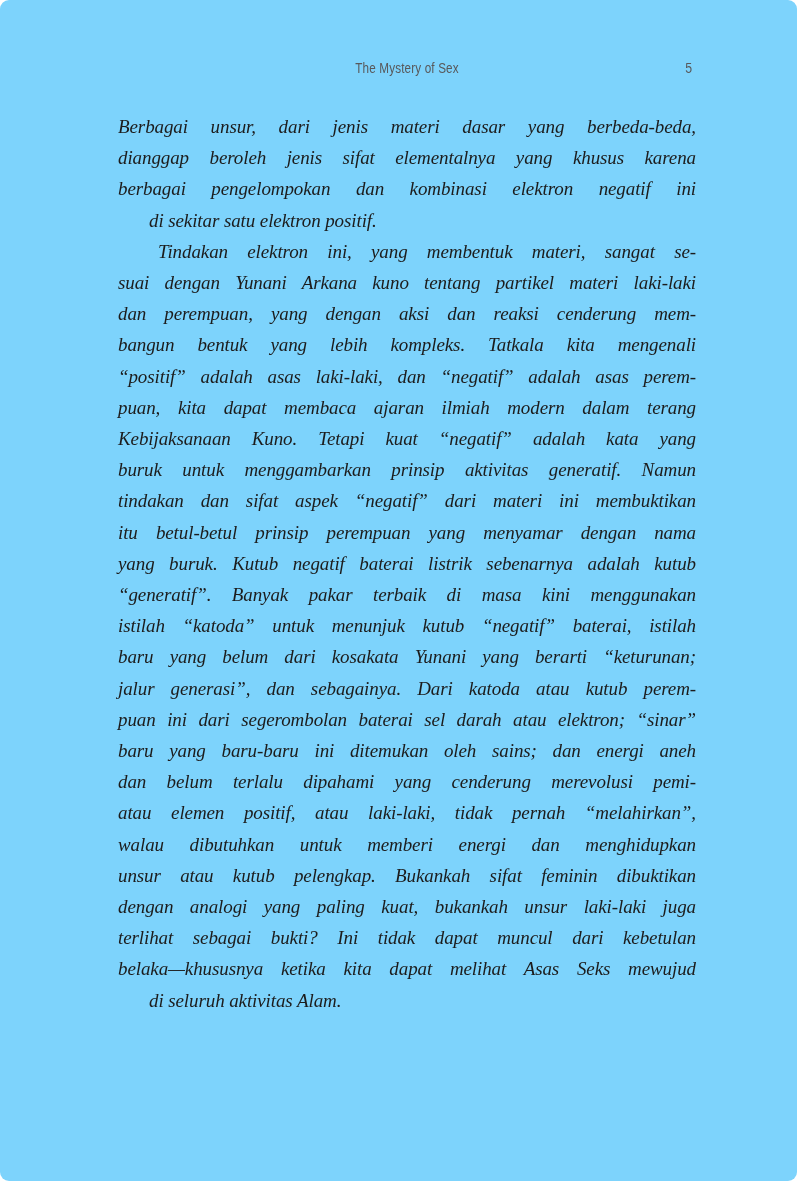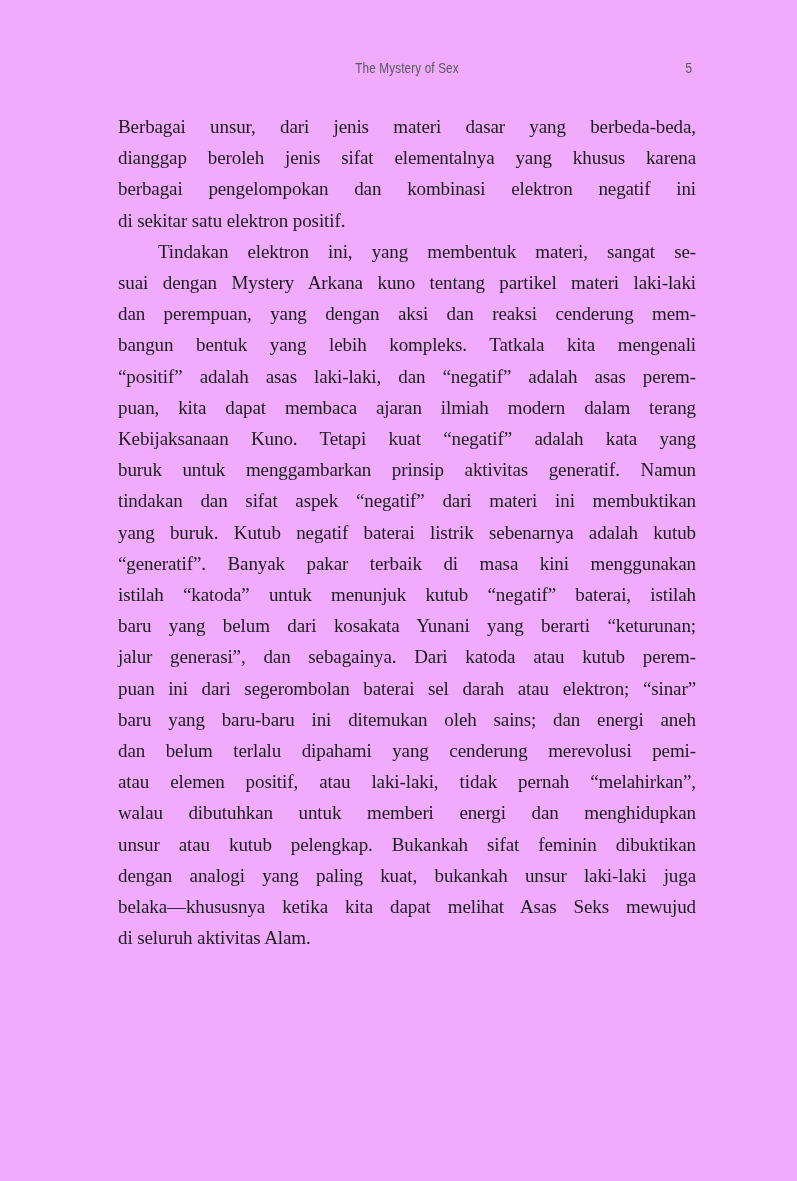--- a/index.html
+++ b/index.html
@@ -10,21 +10,22 @@
     width: 797px;
     height: 1181px;
     background: #ffffff;
     position: relative;
     overflow: hidden;
     font-family: "Liberation Serif", serif;
   }
   .page {
     position: absolute;
     inset: 0;
-    background: #f0abfc;
+    background: #7dd3fc;
+    border-radius: 9px;
   }
   .running-head {
     position: absolute;
     top: 59px;
     left: 118px;
     width: 578px;
     text-align: center;
     font-family: "Liberation Sans", sans-serif;
     font-size: 15px;
     font-weight: 500;
@@ -48,68 +49,72 @@
   }
   .text-block {
     position: absolute;
     top: 111px;
     left: 118px;
     width: 578px;
     font-size: 19px;
     line-height: 31.2px;
     color: #1c1c1c;
     letter-spacing: -0.1px;
+    font-style: italic;
   }
   .paragraph {
     margin: 0;
   }
   .line {
     text-align: justify;
     text-align-last: justify;
     white-space: normal;
   }
   .line.para-end {
     text-align-last: left;
+    margin-left: 31px;
   }
   .line.indent {
     text-indent: 40px;
   }
 </style>
 </head>
 <body>
 
 <div class="page">
   <div class="running-head">The Mystery of Sex</div>
   <div class="page-number">5</div>
   <main class="text-block">
       <div class="paragraph">
         <div class="line">Berbagai unsur, dari jenis materi dasar yang berbeda-beda,</div>
         <div class="line">dianggap beroleh jenis sifat elementalnya yang khusus karena</div>
         <div class="line">berbagai pengelompokan dan kombinasi elektron negatif ini</div>
         <div class="line para-end">di sekitar satu elektron positif.</div>
       </div>
       <div class="paragraph">
         <div class="line indent">Tindakan elektron ini, yang membentuk materi, sangat se-</div>
-        <div class="line">suai dengan Mystery Arkana kuno tentang partikel materi laki-laki</div>
+        <div class="line">suai dengan Yunani Arkana kuno tentang partikel materi laki-laki</div>
         <div class="line">dan perempuan, yang dengan aksi dan reaksi cenderung mem-</div>
         <div class="line">bangun bentuk yang lebih kompleks. Tatkala kita mengenali</div>
         <div class="line">“positif” adalah asas laki-laki, dan “negatif” adalah asas perem-</div>
         <div class="line">puan, kita dapat membaca ajaran ilmiah modern dalam terang</div>
         <div class="line">Kebijaksanaan Kuno. Tetapi kuat “negatif” adalah kata yang</div>
         <div class="line">buruk untuk menggambarkan prinsip aktivitas generatif. Namun</div>
         <div class="line">tindakan dan sifat aspek “negatif” dari materi ini membuktikan</div>
+        <div class="line">itu betul-betul prinsip perempuan yang menyamar dengan nama</div>
         <div class="line">yang buruk. Kutub negatif baterai listrik sebenarnya adalah kutub</div>
         <div class="line">“generatif”. Banyak pakar terbaik di masa kini menggunakan</div>
         <div class="line">istilah “katoda” untuk menunjuk kutub “negatif” baterai, istilah</div>
         <div class="line">baru yang belum dari kosakata Yunani yang berarti “keturunan;</div>
         <div class="line">jalur generasi”, dan sebagainya. Dari katoda atau kutub perem-</div>
         <div class="line">puan ini dari segerombolan baterai sel darah atau elektron; “sinar”</div>
         <div class="line">baru yang baru-baru ini ditemukan oleh sains; dan energi aneh</div>
         <div class="line">dan belum terlalu dipahami yang cenderung merevolusi pemi-</div>
         <div class="line">atau elemen positif, atau laki-laki, tidak pernah “melahirkan”,</div>
         <div class="line">walau dibutuhkan untuk memberi energi dan menghidupkan</div>
         <div class="line">unsur atau kutub pelengkap. Bukankah sifat feminin dibuktikan</div>
         <div class="line">dengan analogi yang paling kuat, bukankah unsur laki-laki juga</div>
+        <div class="line">terlihat sebagai bukti? Ini tidak dapat muncul dari kebetulan</div>
         <div class="line">belaka—khususnya ketika kita dapat melihat Asas Seks mewujud</div>
         <div class="line para-end">di seluruh aktivitas Alam.</div>
       </div>
     </main>
 </div>
 
 </body></html>

